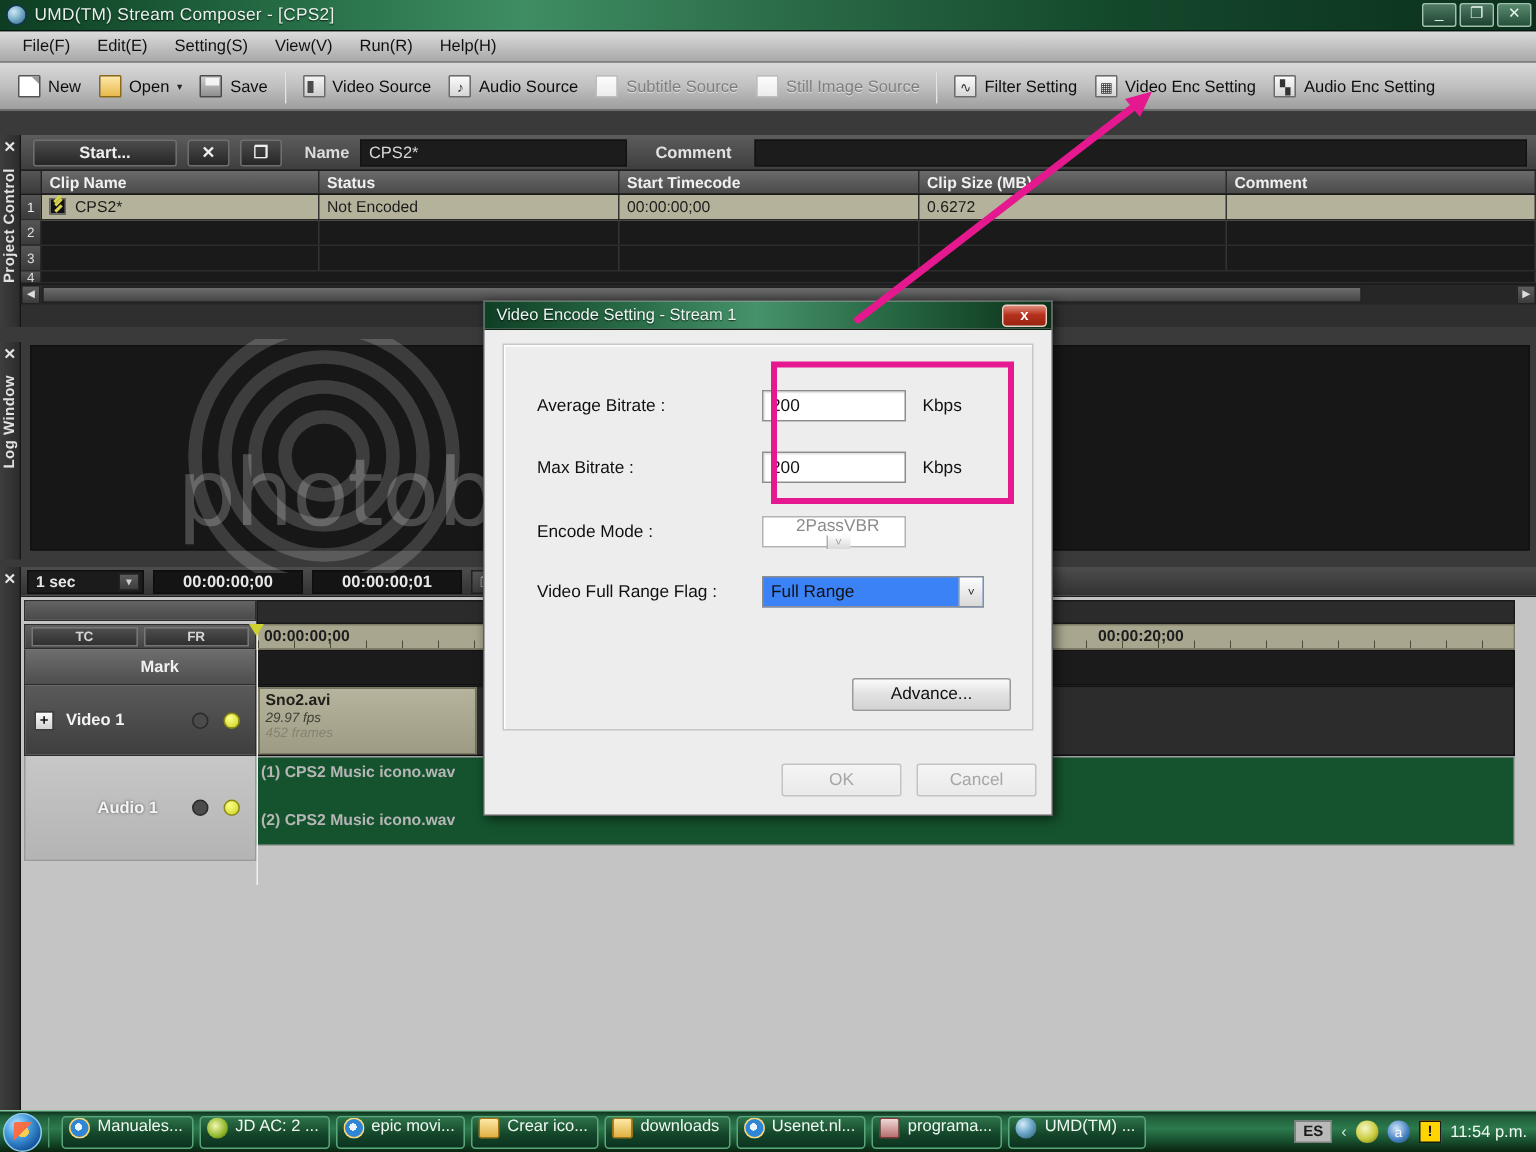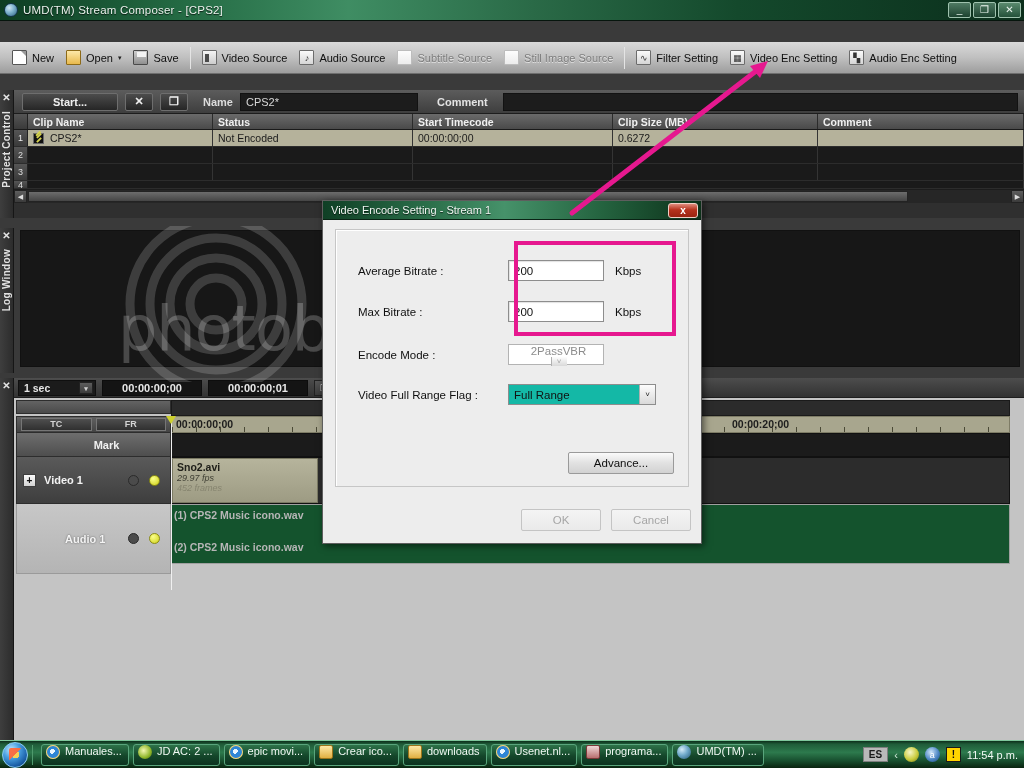--- a/index.html
+++ b/index.html
@@ -298,21 +298,21 @@
   }
   .frow { position:absolute; display:flex; align-items:center; left:22px; right:16px; }
   .flabel { font-size:11.5px; color:#101010; width:150px; }
   .finput {
     width:96px;height:21px;background:#fff;border:1px solid #8d8d8d;
     box-shadow:inset 1px 1px 1px rgba(0,0,0,.12);
     font-size:11.5px; color:#111; display:flex;align-items:center;padding-left:5px;
   }
   .funit { font-size:11.5px; color:#111; margin-left:11px; }
   .fselect {
-    height:21px;background:#14b8a6;border:1px solid #8d8d8d;
+    height:21px;background:#3b82f6;border:1px solid #8d8d8d;
     font-size:11.5px;color:#111;display:flex;align-items:center;
     justify-content:space-between;padding-left:5px;
   }
   .fselect.disabled { background:#ffffff; color:#8c8c8c; border-color:#b3b3b3;flex-direction:column; }
   .fselect .ar {
     width:16px;height:19px;background:linear-gradient(to bottom,#fdfdfd,#d9d9d9);
     border-left:1px solid #b0b0b0; font-size:8px; color:#222;
     display:flex;align-items:center;justify-content:center;
   }
   .fselect.disabled .ar { color:#a5a5a5; }
@@ -387,20 +387,28 @@
   <div class="titlebar">
     <div class="title-ico"></div>
     <div class="title-text">UMD(TM) Stream Composer - [CPS2]</div>
     <div class="winbtns">
       <div class="winbtn">_</div>
       <div class="winbtn">❐</div>
       <div class="winbtn close">✕</div>
     </div>
   </div>
 
+  <div class="menubar">
+    <div class="menuitem">File(F)</div>
+    <div class="menuitem">Edit(E)</div>
+    <div class="menuitem">Setting(S)</div>
+    <div class="menuitem">View(V)</div>
+    <div class="menuitem">Run(R)</div>
+    <div class="menuitem">Help(H)</div>
+  </div>
 
   <div class="toolbar">
     <div class="tb-item">
       <span class="tb-ico doc"></span>
       <span class="lbl">New</span>
     </div>
     <div class="tb-item">
       <span class="tb-ico folder"></span>
       <span class="lbl">Open</span>
       <span class="tb-arrow">▾</span>

